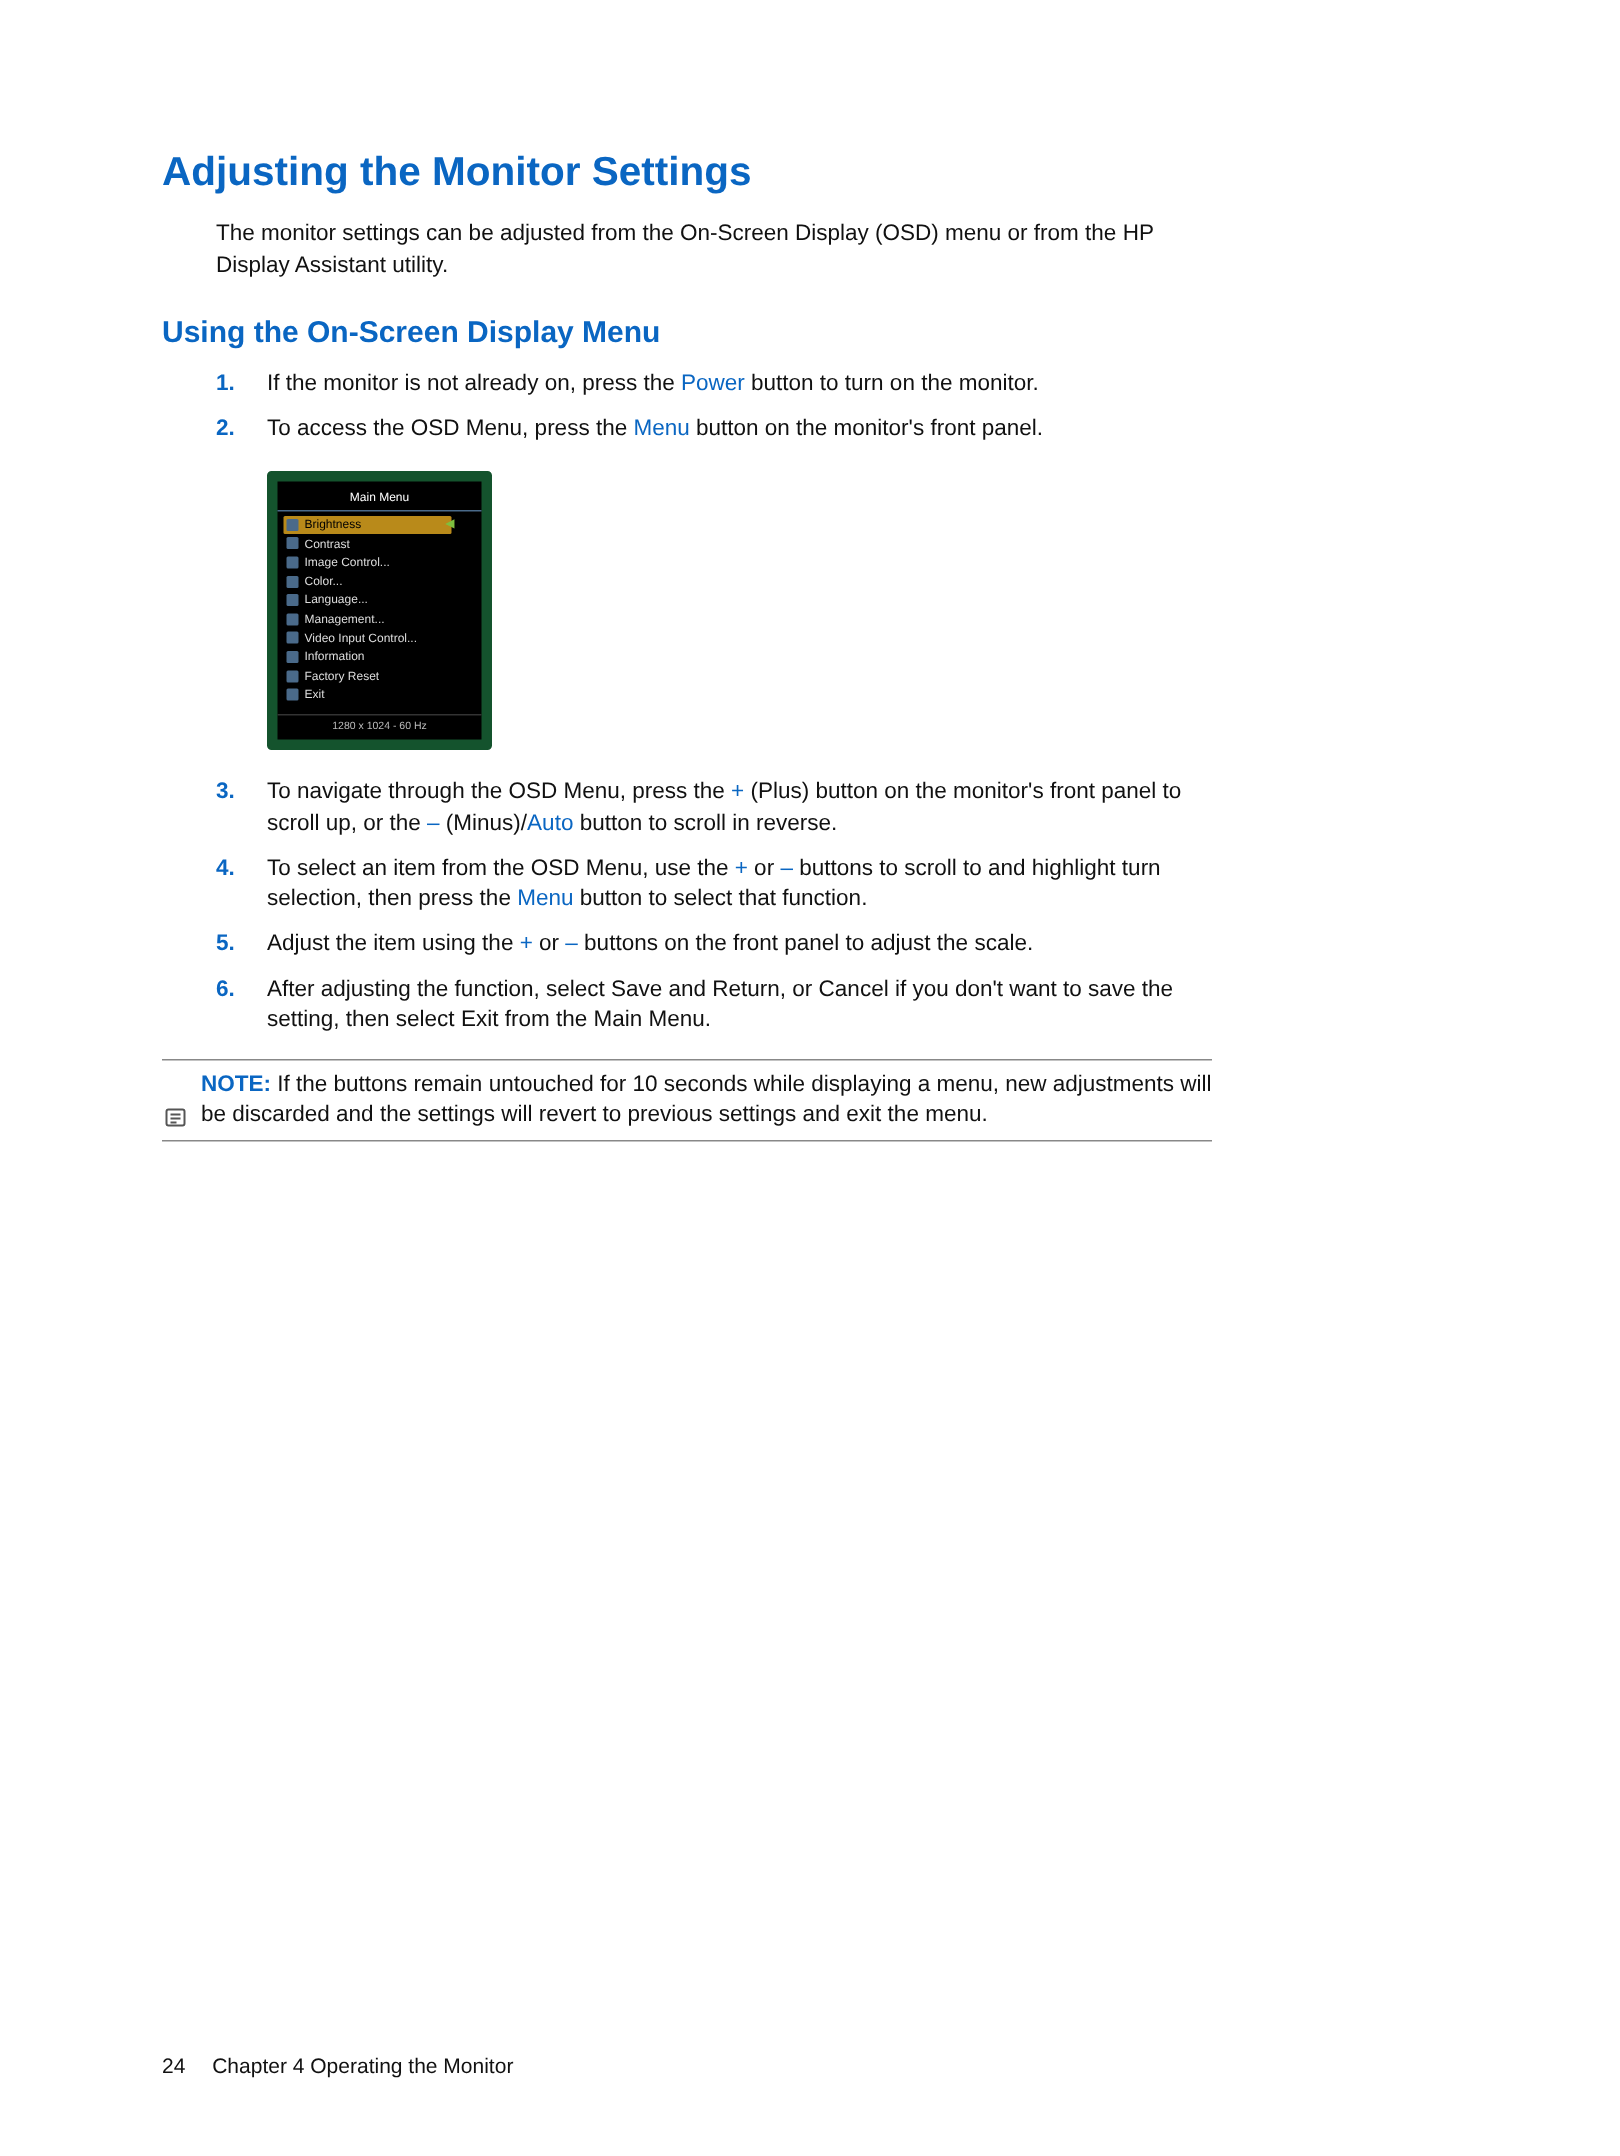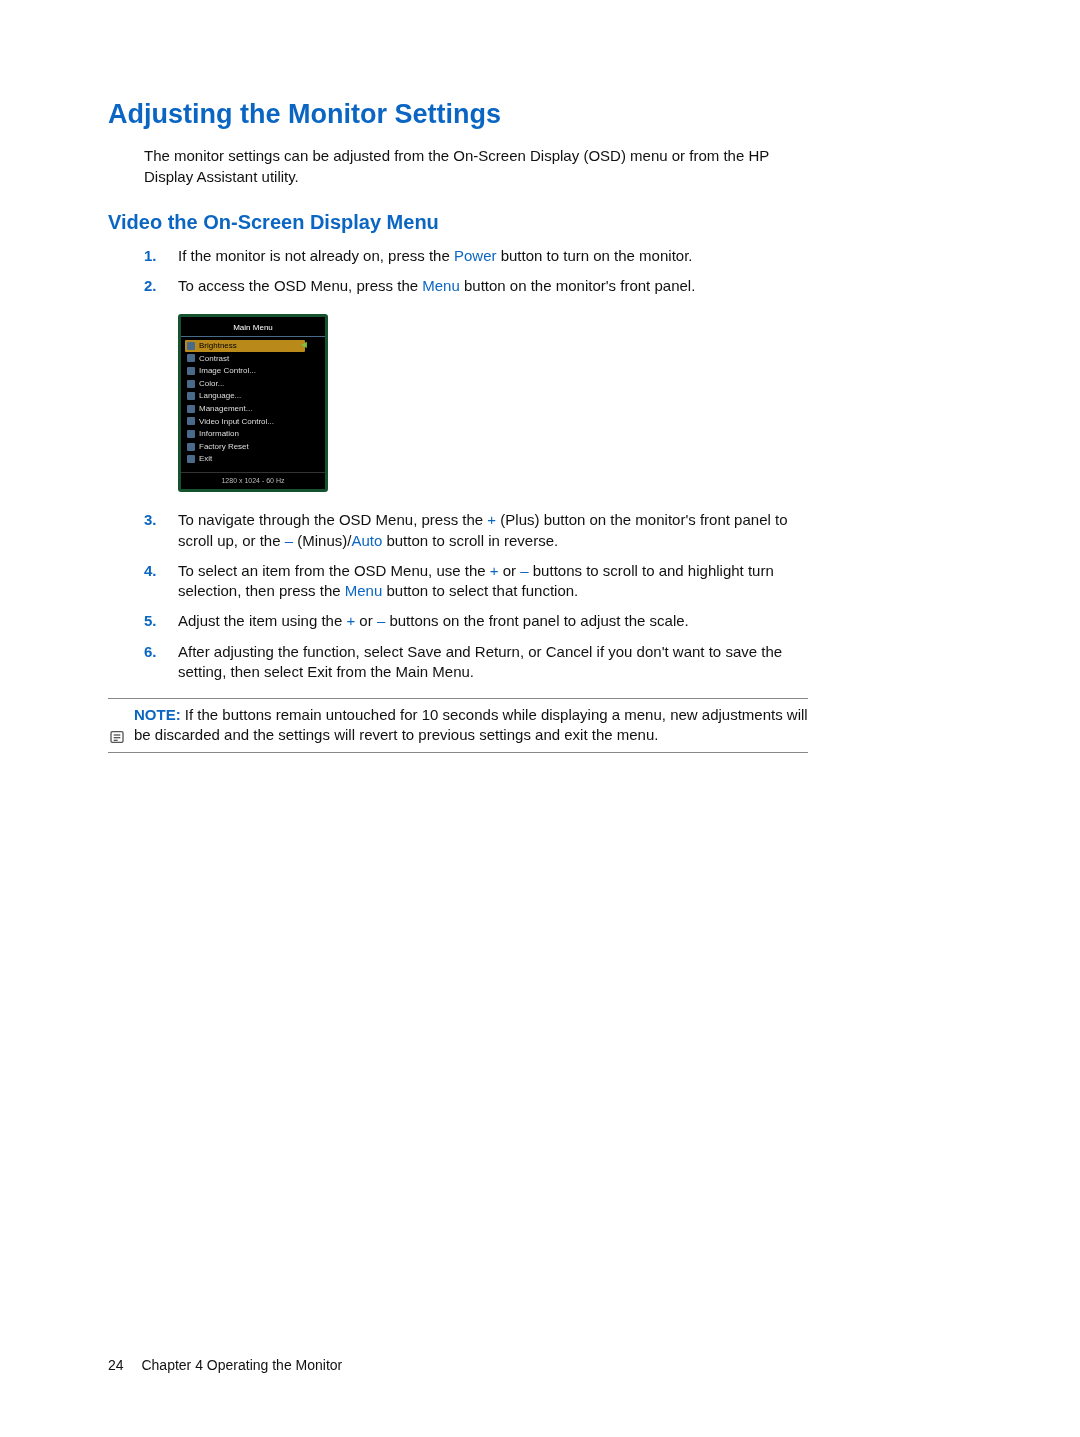--- a/index.html
+++ b/index.html
@@ -58,21 +58,21 @@
   .kw { color: #0a66c2; text-align: center; }
   b.strong { font-weight: normal; }
 
   
   .osd-wrap {
     margin: 18px 0 18px 34px;
     width: 150px;
   }
   .osd {
     background: #000;
-    border: 3px solid #14532d;
+    border: 7px solid #14532d;
     border-radius: 3px;
     color: #ddd;
     font-size: 8px;
     line-height: 1.2;
     padding: 4px 0 0 0;
   }
   .osd .title {
     text-align: center;
     color: #fff;
     font-size: 8px;
@@ -144,38 +144,38 @@
     flex: 1;
   }
   .note-label {
     font-weight: bold;
     color: #0a66c2;
   }
 
   
   .page-footer {
     position: absolute;
-    bottom: 62px;
+    bottom: 50px;
     left: 108px;
     font-size: 14px;
   }
   .page-footer .pgnum { display: inline-block; margin-right: 14px; }
 </style>
 </head>
 <body>
 
 <div class="page">
 
   <h1 class="main-heading">Adjusting the Monitor Settings</h1>
 
   <div class="body-indent">
     <p class="intro">The monitor settings can be adjusted from the On-Screen Display (OSD) menu or from the HP Display Assistant utility.</p>
   </div>
 
-  <h2 class="sub-heading">Video the On-Screen Display Menu</h2>
+  <h2 class="sub-heading">Using the On-Screen Display Menu</h2>
 
   <div class="body-indent">
 
     <ol class="steps">
 
       <li>
         <span class="num">1.</span>
         <span class="txt">
           <span>If the monitor is not already on, press the </span><span class="kw">Power</span><span> button to turn on the monitor.</span>
         </span>

